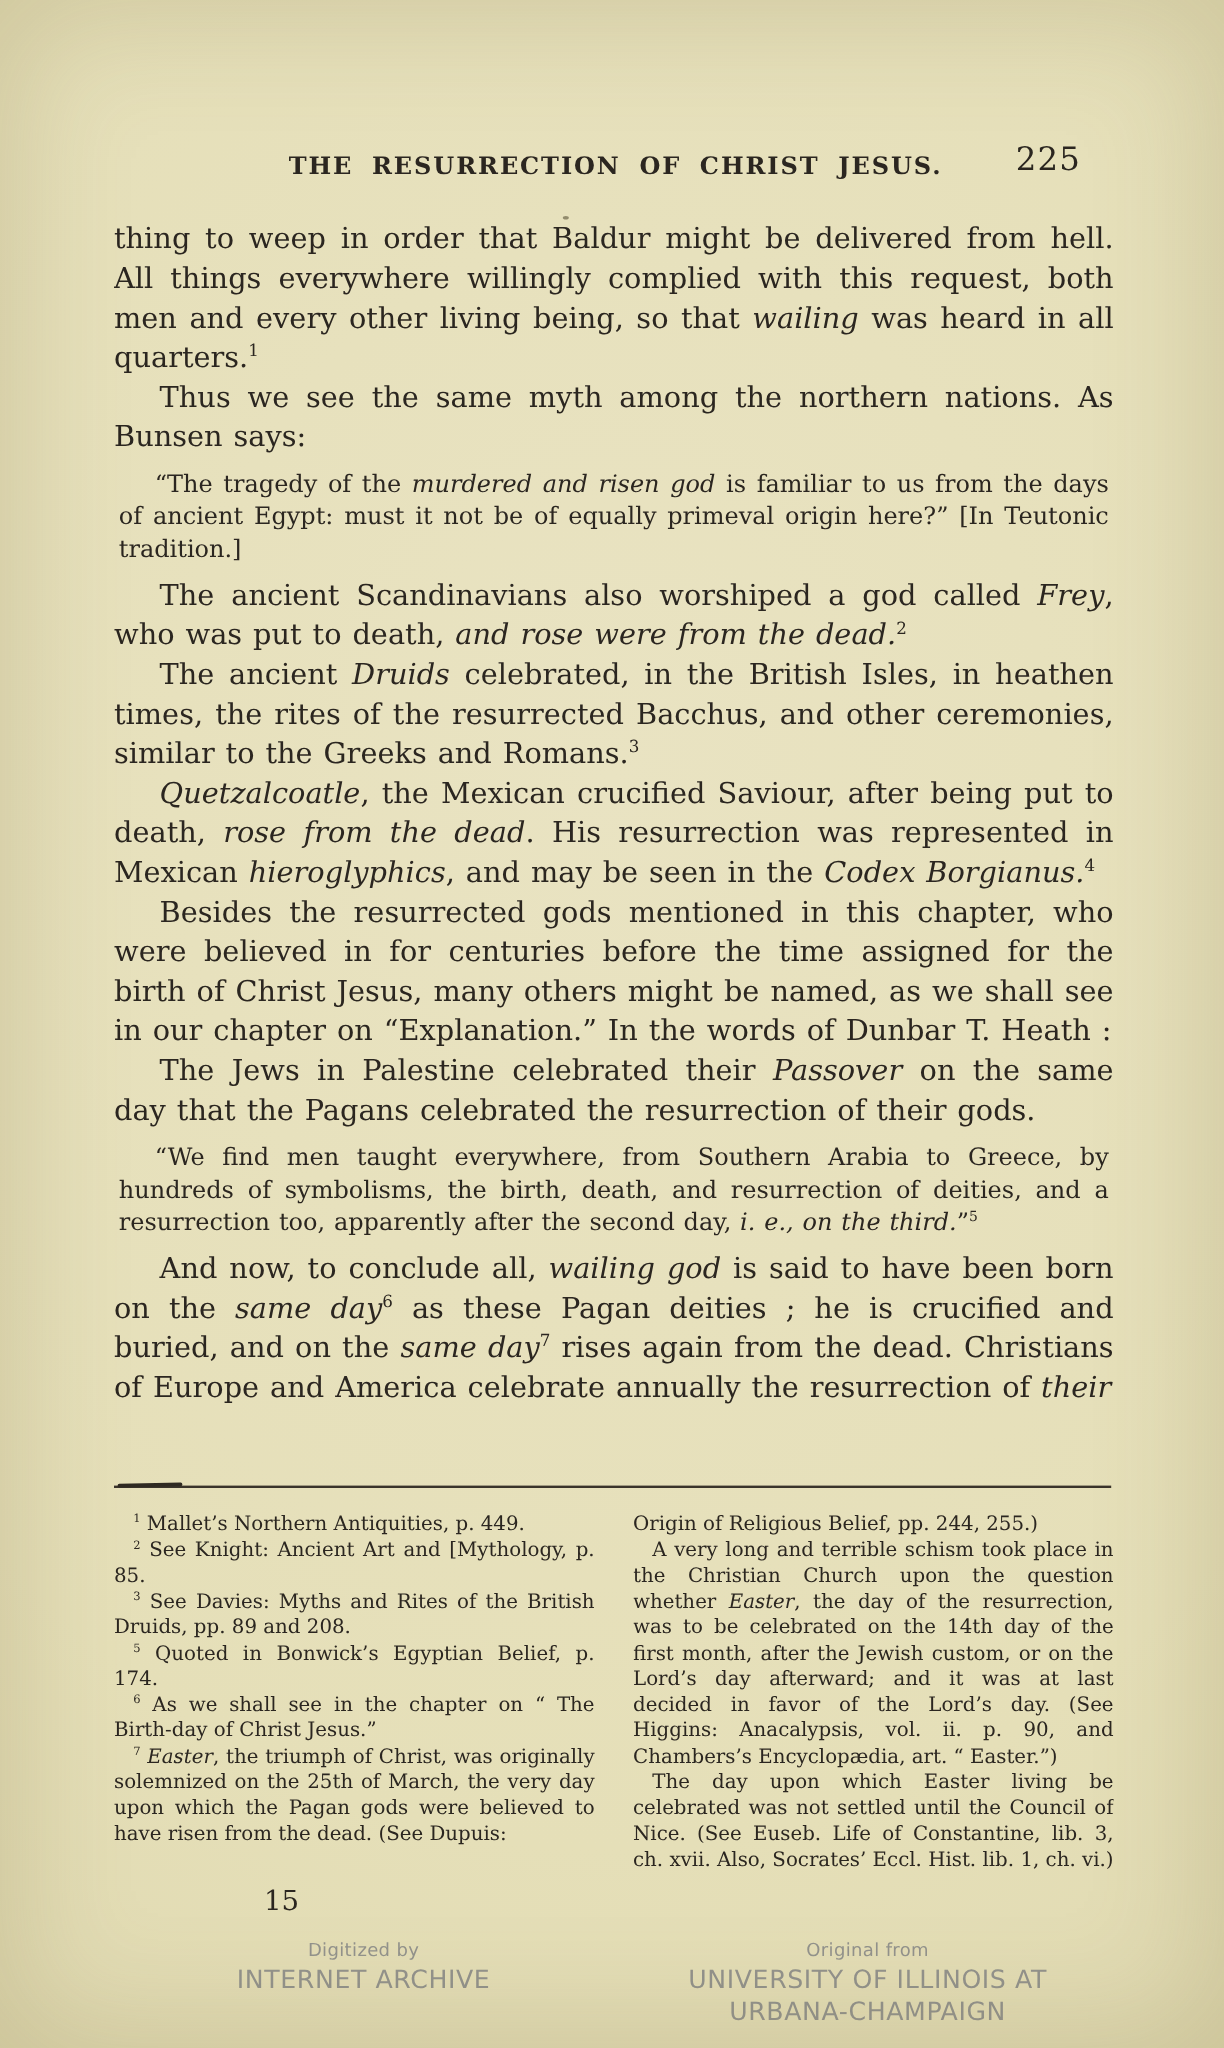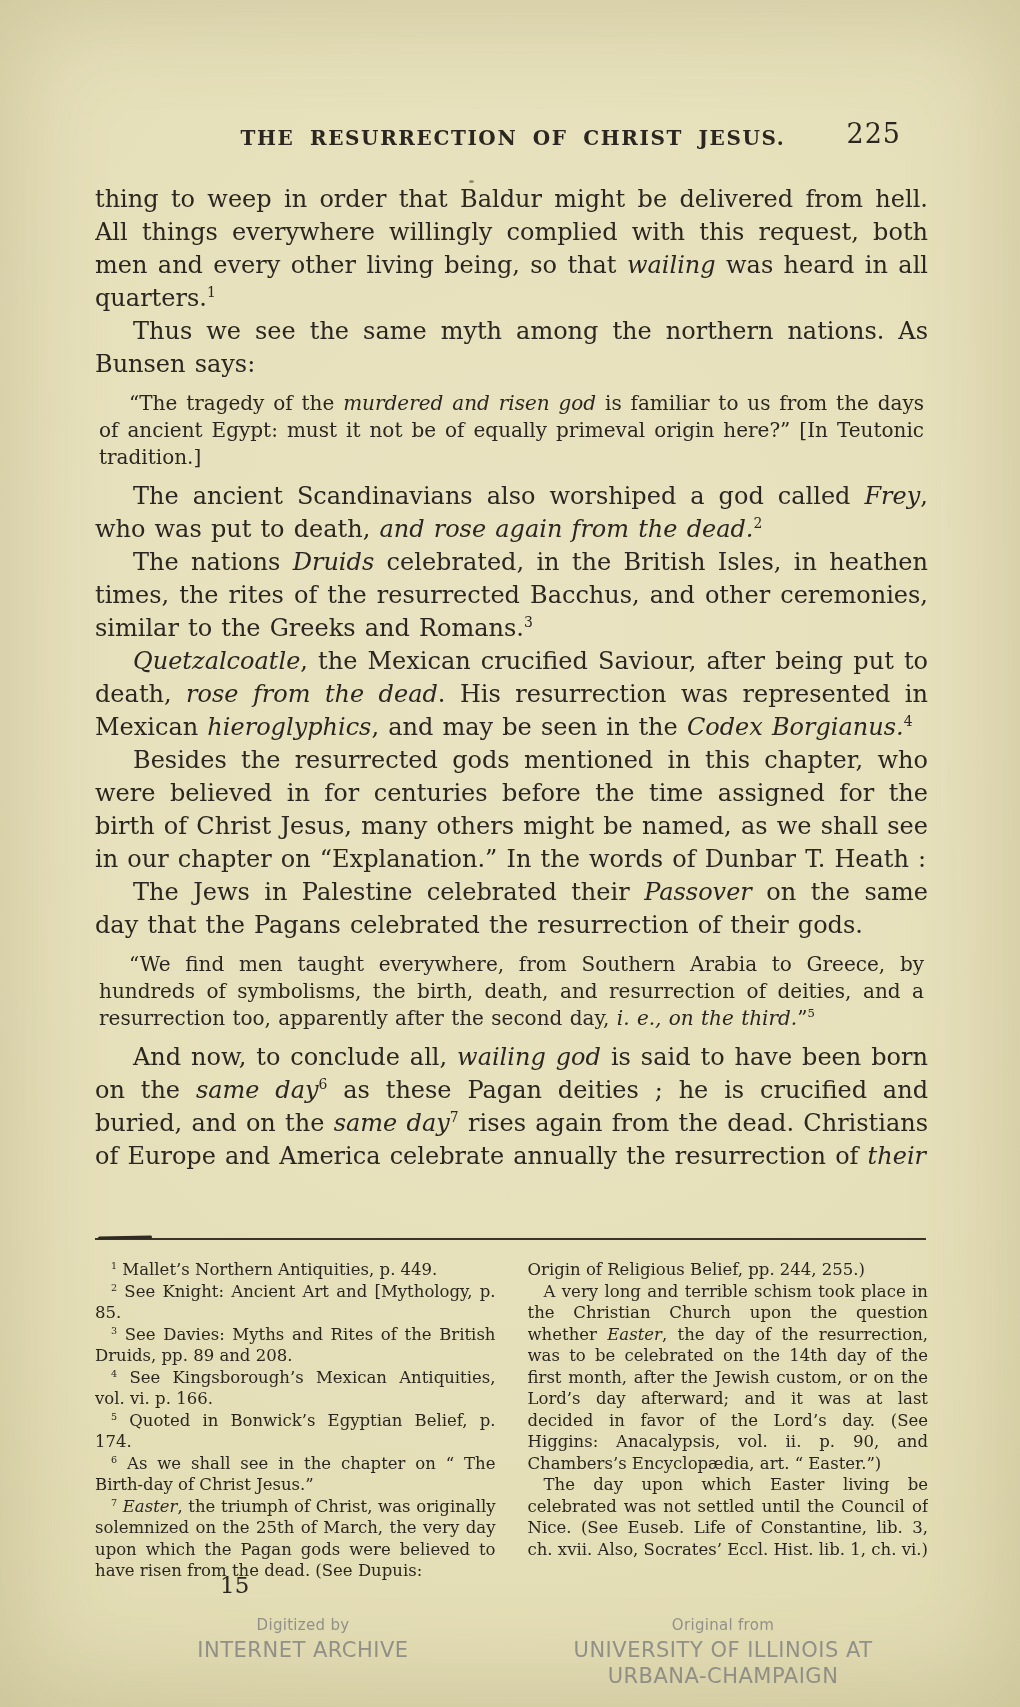--- a/index.html
+++ b/index.html
@@ -84,38 +84,37 @@
     <div class="running-title">THE RESURRECTION OF CHRIST JESUS.</div>
     <div class="page-number">225</div>
   </div>
 
   <div class="header-dot"></div>
 
   <div class="body-text">
       <p class="body"><span>thing to weep in order that Baldur might be delivered from hell. All things everywhere willingly complied with this request, both men and every other living being, so that </span><i>wailing</i><span> was heard in all quarters.</span><sup>1</sup></p>
       <p class="body indent"><span>Thus we see the same myth among the northern nations. As Bunsen says:</span></p>
       <p class="quote indent"><span>“The tragedy of the </span><i>murdered and risen god</i><span> is familiar to us from the days of ancient Egypt: must it not be of equally primeval origin here?” [In Teutonic tradition.]</span></p>
-      <p class="body indent"><span>The ancient Scandinavians also worshiped a god called </span><i>Frey</i><span>, who was put to death, </span><i>and rose again from the dead.</i><sup>2</sup></p>
-      <p class="body indent"><span>The nations </span><i>Druids</i><span> celebrated, in the British Isles, in heathen times, the rites of the resurrected Bacchus, and other ceremonies, similar to the Greeks and Romans.</span><sup>3</sup></p>
+      <p class="body indent"><span>The ancient Scandinavians also worshiped a god called </span><i>Frey</i><span>, who was put to death, </span><i>and rose were from the dead.</i><sup>2</sup></p>
+      <p class="body indent"><span>The ancient </span><i>Druids</i><span> celebrated, in the British Isles, in heathen times, the rites of the resurrected Bacchus, and other ceremonies, similar to the Greeks and Romans.</span><sup>3</sup></p>
       <p class="body indent"><i>Quetzalcoatle</i><span>, the Mexican crucified Saviour, after being put to death, </span><i>rose from the dead</i><span>. His resurrection was represented in Mexican </span><i>hieroglyphics</i><span>, and may be seen in the </span><i>Codex Borgianus.</i><sup>4</sup></p>
       <p class="body indent"><span>Besides the resurrected gods mentioned in this chapter, who were believed in for centuries before the time assigned for the birth of Christ Jesus, many others might be named, as we shall see in our chapter on “Explanation.” In the words of Dunbar T. Heath :</span></p>
       <p class="body indent"><span>The Jews in Palestine celebrated their </span><i>Passover</i><span> on the same day that the Pagans celebrated the resurrection of their gods.</span></p>
       <p class="quote indent"><span>“We find men taught everywhere, from Southern Arabia to Greece, by hundreds of symbolisms, the birth, death, and resurrection of deities, and a resurrection too, apparently after the second day, </span><i>i. e., on the third.</i><span>”</span><sup>5</sup></p>
       <p class="body indent"><span>And now, to conclude all, </span><i>wailing god</i><span> is said to have been born on the </span><i>same day</i><sup>6</sup><span> as these Pagan deities ; he is crucified and buried, and on the </span><i>same day</i><sup>7</sup><span> rises again from the dead. Christians of Europe and America celebrate annually the resurrection of </span><i>their</i></p>
     </div>
 
   <div class="rule"></div>
   <div class="rule-dash"></div>
 
   <div class="footnotes">
     <div class="fncol">
         <p class="footnote indent"><sup>1</sup><span> Mallet’s Northern Antiquities, p. 449.</span></p>
         <p class="footnote indent"><sup>2</sup><span> See Knight: Ancient Art and [Mythology, p. 85.</span></p>
         <p class="footnote indent"><sup>3</sup><span> See Davies: Myths and Rites of the British Druids, pp. 89 and 208.</span></p>
-        <p class="footnote indent"><sup>4</sup><span> See Kingsborough’s Mexican Antiquities, vol. vi. p. 166.</span></p>
         <p class="footnote indent"><sup>5</sup><span> Quoted in Bonwick’s Egyptian Belief, p. 174.</span></p>
         <p class="footnote indent"><sup>6</sup><span> As we shall see in the chapter on “ The Birth-day of Christ Jesus.”</span></p>
         <p class="footnote indent"><sup>7</sup><span> </span><i>Easter</i><span>, the triumph of Christ, was originally solemnized on the 25th of March, the very day upon which the Pagan gods were believed to have risen from the dead. (See Dupuis:</span></p>
       </div>
     <div class="fncol">
         <p class="footnote"><span>Origin of Religious Belief, pp. 244, 255.)</span></p>
         <p class="footnote indent"><span>A very long and terrible schism took place in the Christian Church upon the question whether </span><i>Easter</i><span>, the day of the resurrection, was to be celebrated on the 14th day of the first month, after the Jewish custom, or on the Lord’s day afterward; and it was at last decided in favor of the Lord’s day. (See Higgins: Anacalypsis, vol. ii. p. 90, and Chambers’s Encyclopædia, art. “ Easter.”)</span></p>
         <p class="footnote indent"><span>The day upon which Easter living be celebrated was not settled until the Council of Nice. (See Euseb. Life of Constantine, lib. 3, ch. xvii. Also, Socrates’ Eccl. Hist. lib. 1, ch. vi.)</span></p>
       </div>
   </div>

